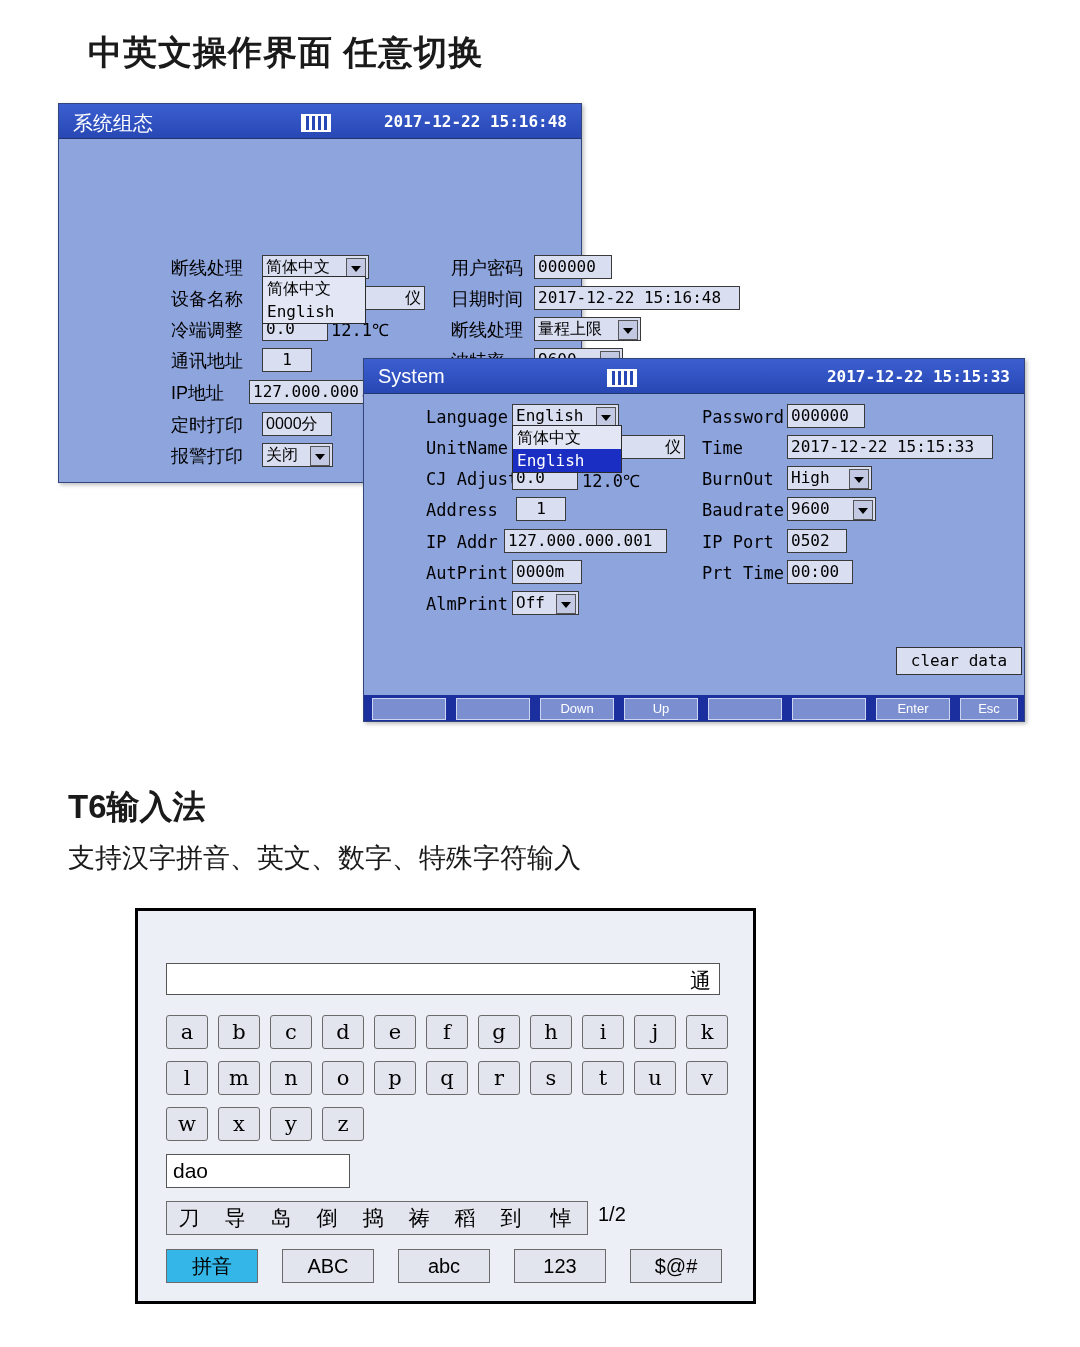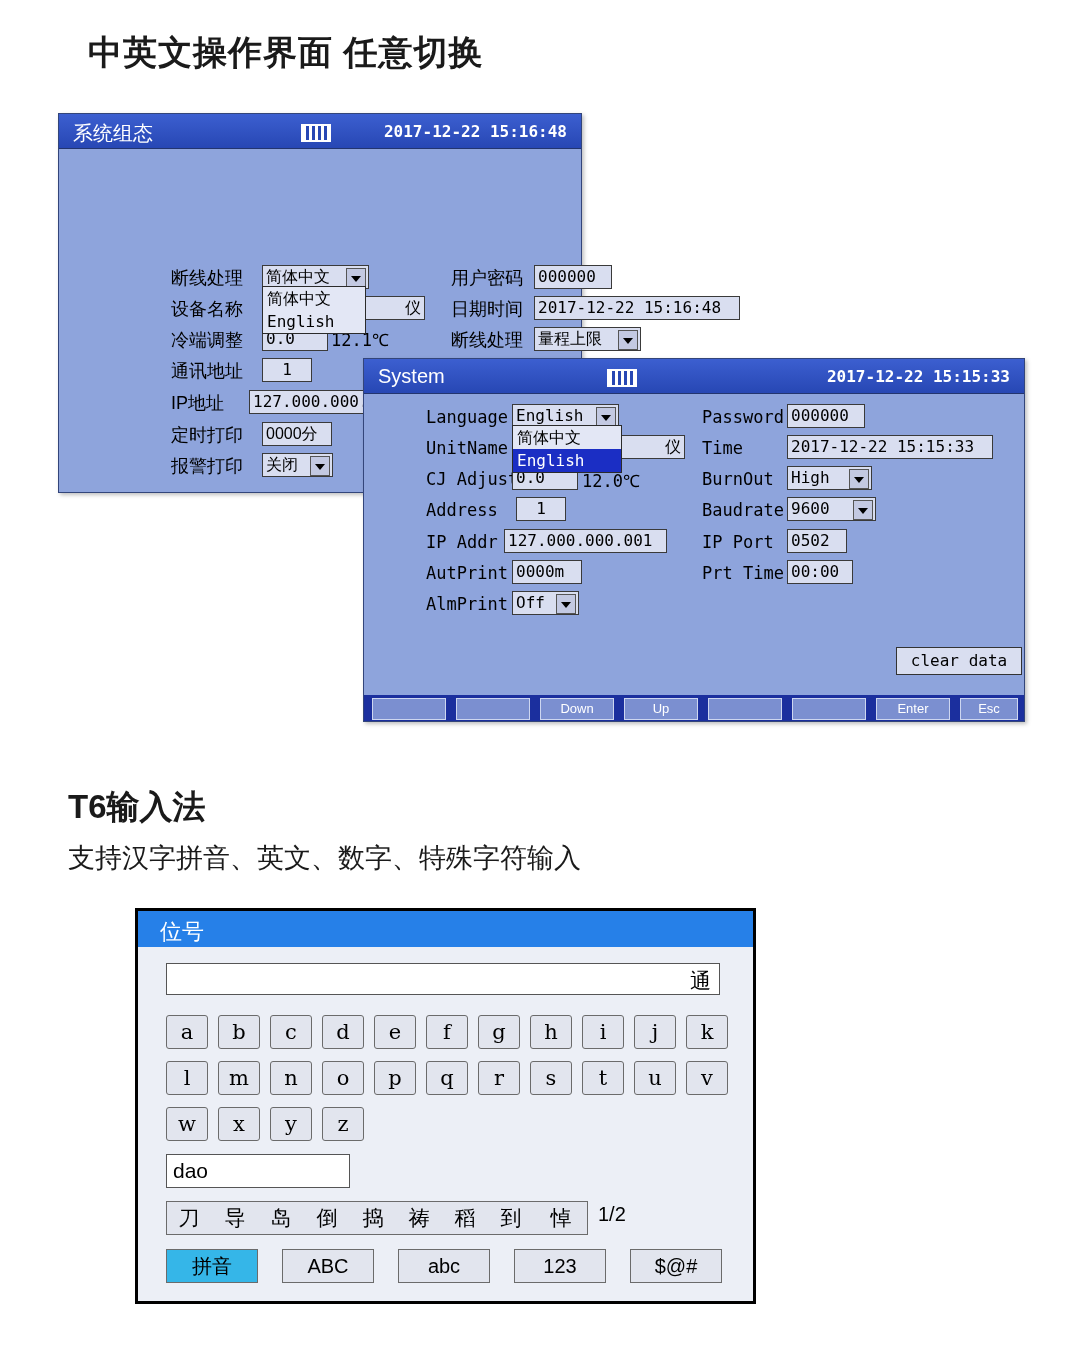--- a/index.html
+++ b/index.html
@@ -149,21 +149,21 @@
   }
   .modebtn.active{background:#35b6e8;}
 </style>
 </head>
 <body>
 
 <div class="h1">中英文操作界面 任意切换</div>
 <div class="h2">T6输入法</div>
 <div class="h3">支持汉字拼音、英文、数字、特殊字符输入</div>
 
-<div class="screen" style="left:58px;top:113px;width:522px;height:378px;">
+<div class="screen" style="left:58px;top:103px;width:522px;height:378px;">
   <div class="titlebar">
     <div class="ttl">系统组态</div>
     <div class="batt" style="left:242px;"></div>
     <div class="clock">2017-12-22 15:16:48</div>
   </div>
 
   <div class="lbl cn" style="left:112px;top:152px;">断线处理</div>
   <div class="combo cnf" style="left:203px;top:151px;width:80px;padding-right:22px;">
     <span>简体中文</span>
     <span class="arrow"></span>
@@ -292,23 +292,20 @@
     <div class="softkey" style="left:176px;width:72px;">Down</div>
     <div class="softkey" style="left:260px;width:72px;">Up</div>
     <div class="softkey" style="left:344px;width:72px;"></div>
     <div class="softkey" style="left:428px;width:72px;"></div>
     <div class="softkey" style="left:512px;width:72px;">Enter</div>
     <div class="softkey" style="left:596px;width:56px;">Esc</div>
   </div>
 </div>
 
 <div class="kbd">
-  <div class="kttl">
-    <span>位号</span>
-  </div>
   <div class="kinput">
     <span class="val">通</span>
   </div>
 
   <div class="key" style="left:28px;top:104px;">a</div>
   <div class="key" style="left:80px;top:104px;">b</div>
   <div class="key" style="left:132px;top:104px;">c</div>
   <div class="key" style="left:184px;top:104px;">d</div>
   <div class="key" style="left:236px;top:104px;">e</div>
   <div class="key" style="left:288px;top:104px;">f</div>

